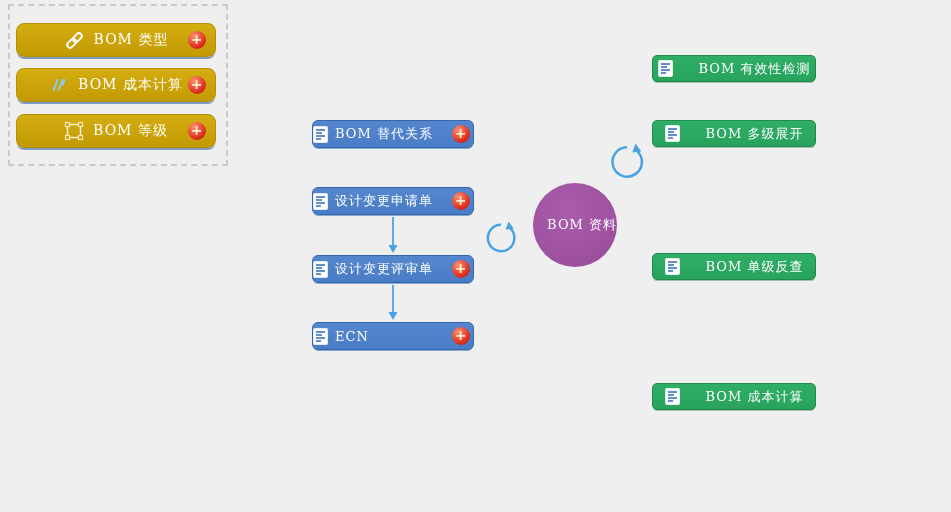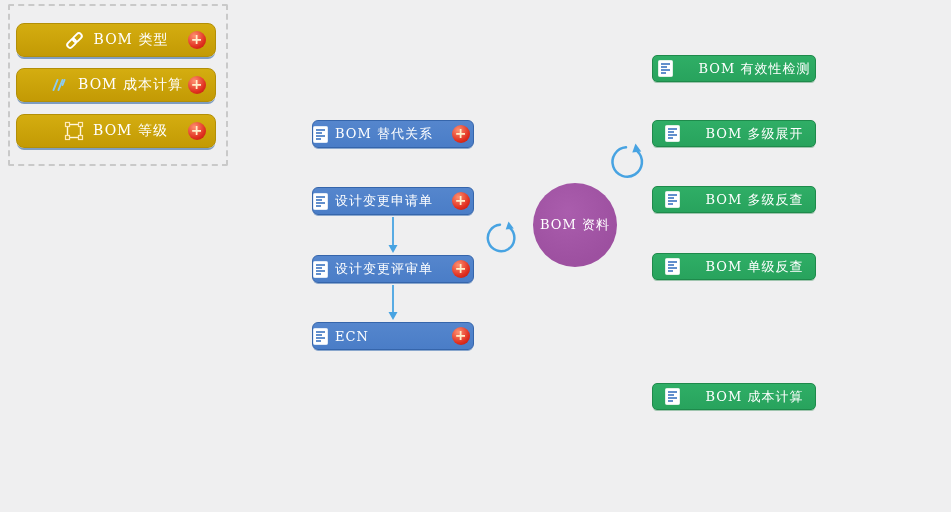--- a/index.html
+++ b/index.html
@@ -51,21 +51,21 @@
     border:1px solid #1e8a4b;border-radius:5px;
     box-shadow:0 2px 0 -1px #9fc5ae;
     display:flex;align-items:center;justify-content:center;gap:26px;
     color:#fff;font-size:13px;letter-spacing:1px;cursor:pointer;
     box-sizing:border-box;
   }
   
   .center-node{
     position:absolute;left:533px;top:183px;width:84px;height:84px;border-radius:50%;
     background:radial-gradient(circle at 42% 35%, #aa5dad, var(--purple,#9d50a0) 70%);
-    display:flex;align-items:center;justify-content:center;
+    display:flex;align-items:center;justify-content:flex-end;
     color:#fff;font-size:13px;letter-spacing:1px;cursor:pointer;
   }
   
   .varrow{position:absolute;left:388px;}
   .refresh{position:absolute;}
   .iconbox{display:inline-flex;align-items:center;}
 </style>
 </head>
 <body>
 
@@ -227,34 +227,20 @@
           <line x1="3" y1="4" x2="12" y2="4"></line>
             <line x1="3" y1="7" x2="9" y2="7"></line>
           <line x1="3" y1="10" x2="12" y2="10"></line>
             <line x1="3" y1="13" x2="8" y2="13"></line>
         </g>
       </svg>
     </span>
     <span>BOM 多级展开</span>
   </div>
 
-  <div class="grbtn" style="top:186px">
-    <span class="iconbox">
-      <svg width="15" height="17" viewBox="0 0 15 17">
-        <rect x="0.5" y="0.5" width="14" height="16" rx="1" fill="#ffffff" stroke="#dff0e6"></rect>
-        <g stroke="#3b74c0" stroke-width="1.6">
-          <line x1="3" y1="4" x2="12" y2="4"></line>
-            <line x1="3" y1="7" x2="9" y2="7"></line>
-          <line x1="3" y1="10" x2="12" y2="10"></line>
-            <line x1="3" y1="13" x2="8" y2="13"></line>
-        </g>
-      </svg>
-    </span>
-    <span>BOM 多级反查</span>
-  </div>
 
   <div class="grbtn" style="top:253px">
     <span class="iconbox">
       <svg width="15" height="17" viewBox="0 0 15 17">
         <rect x="0.5" y="0.5" width="14" height="16" rx="1" fill="#ffffff" stroke="#dff0e6"></rect>
         <g stroke="#3b74c0" stroke-width="1.6">
           <line x1="3" y1="4" x2="12" y2="4"></line>
             <line x1="3" y1="7" x2="9" y2="7"></line>
           <line x1="3" y1="10" x2="12" y2="10"></line>
             <line x1="3" y1="13" x2="8" y2="13"></line>

